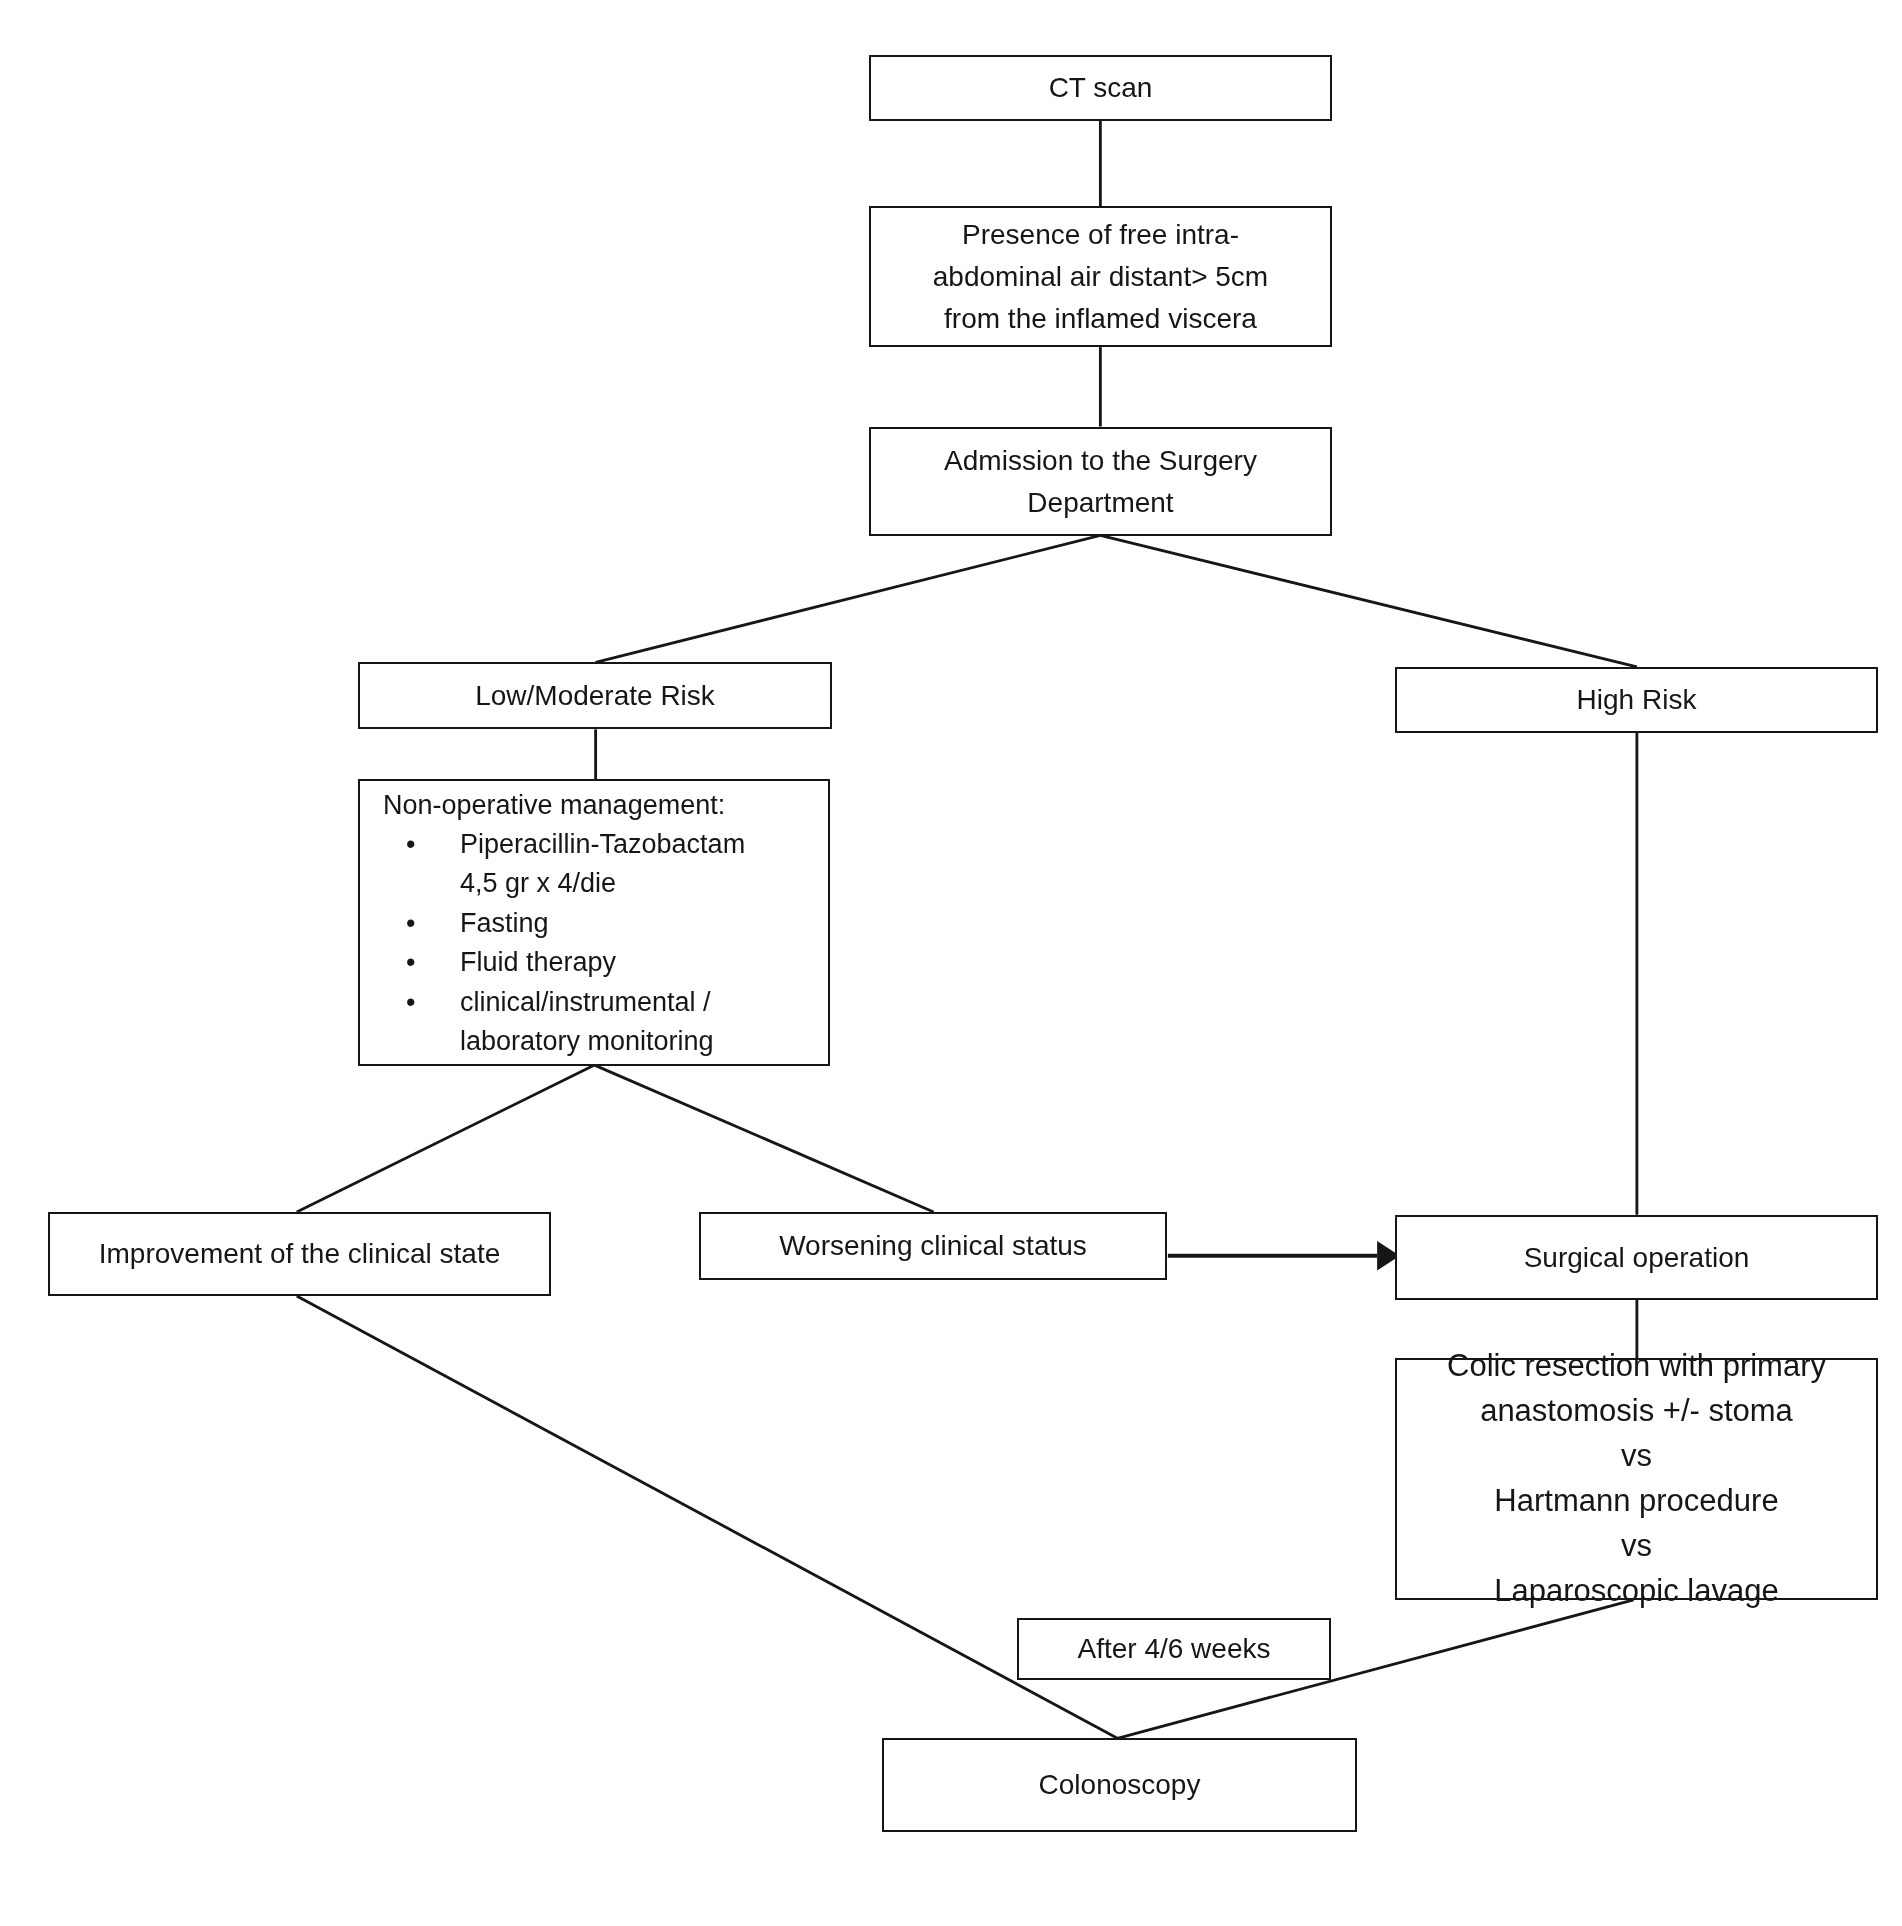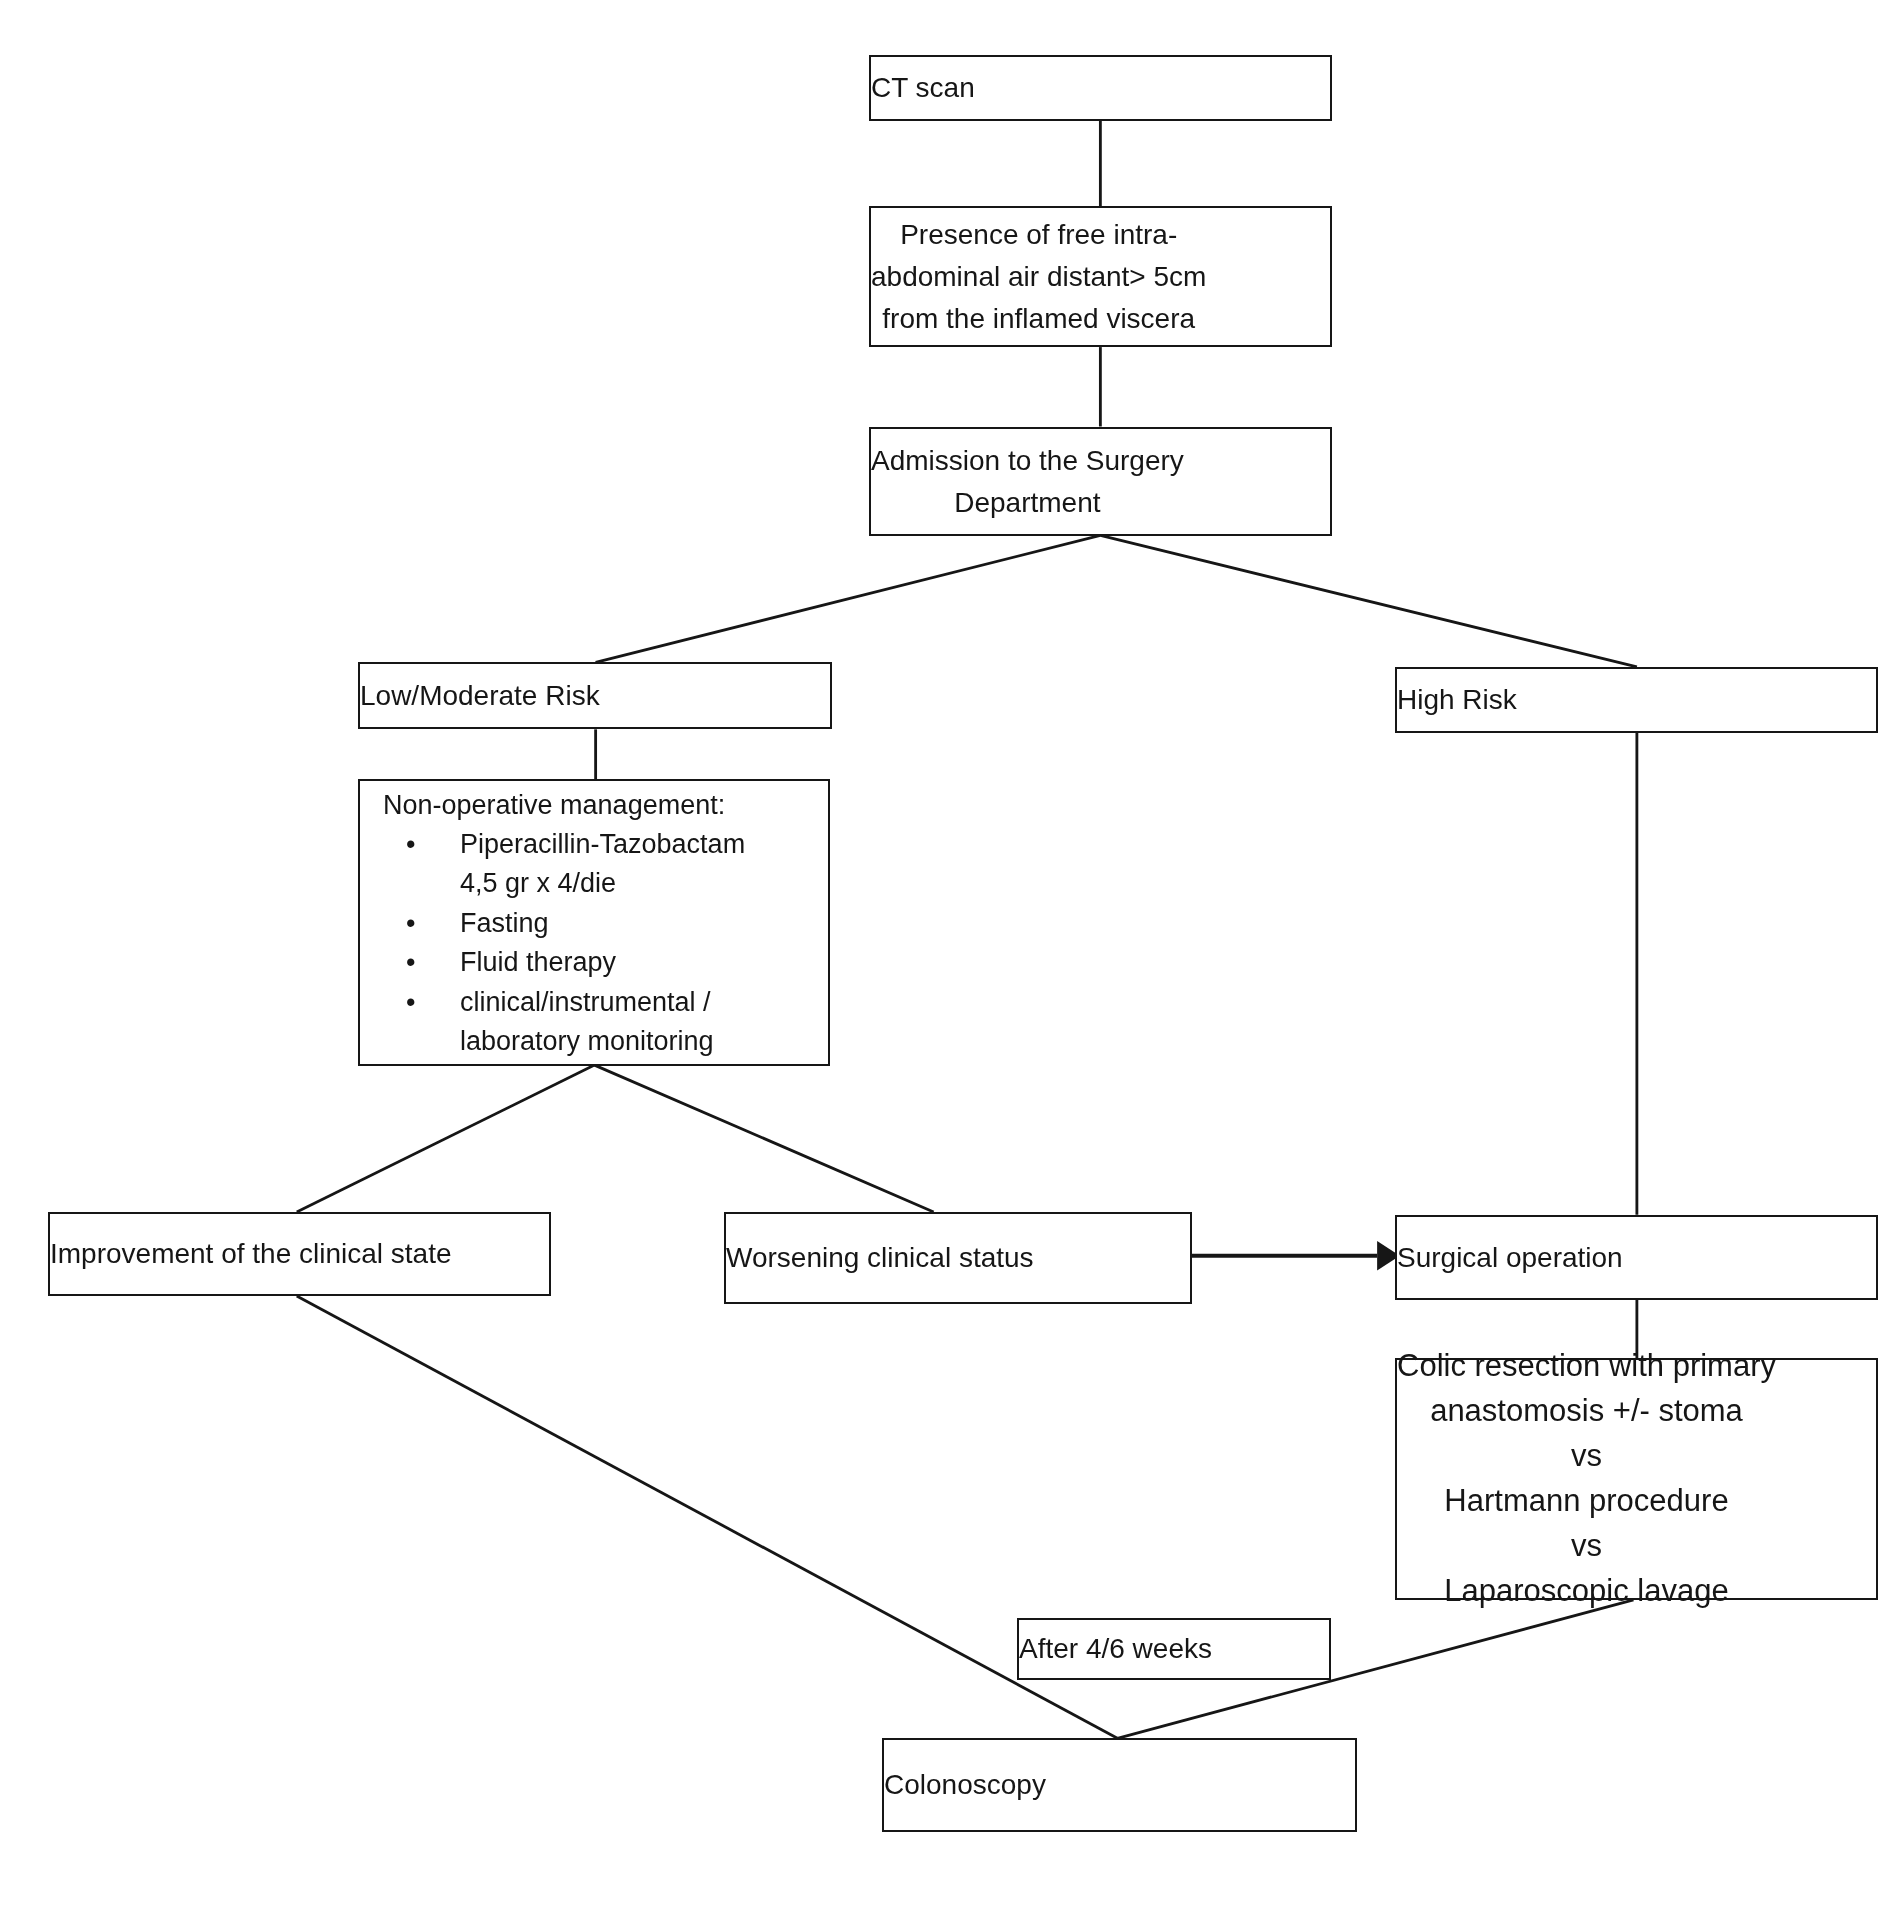--- a/index.html
+++ b/index.html
@@ -33,33 +33,33 @@
     stroke: none;
   }
   .node {
     position: absolute;
     z-index: 2;
     box-sizing: border-box;
     background: #ffffff;
     border: 2.3px solid #161616;
     display: flex;
     align-items: center;
-    justify-content: flex-start;
+    justify-content: center;
     text-align: center;
     font-size: 28px;
     line-height: 1.5;
     white-space: pre-line;
   }
   .node-ct          { left: 869px; top: 55px;   width: 463px; height: 66px; }
   .node-presence    { left: 869px; top: 206px;  width: 463px; height: 141px; }
   .node-admission   { left: 869px; top: 427px;  width: 463px; height: 109px; }
   .node-low         { left: 358px;  top: 662px; width: 474px; height: 67px; }
   .node-high        { left: 1395px; top: 667px; width: 483px; height: 66px; }
   .node-improvement { left: 48px;   top: 1212px; width: 503px; height: 84px; }
-  .node-worsening   { left: 724px; top: 1212px; width: 468px; height: 92px; }
+  .node-worsening   { left: 699px; top: 1212px; width: 468px; height: 68px; }
   .node-surgical    { left: 1395px; top: 1215px; width: 483px; height: 85px; }
   .node-colic       { left: 1395px; top: 1358px; width: 483px; height: 242px; font-size: 31px; line-height: 1.45; }
   .node-after       { left: 1017px; top: 1618px; width: 314px; height: 62px; }
   .node-colonoscopy { left: 882px; top: 1738px; width: 475px; height: 94px; }
   .node-nonop {
     left: 358px; top: 779px; width: 472px; height: 287px;
     display: block;
     text-align: left;
     font-size: 27px;
     line-height: 1.46;

